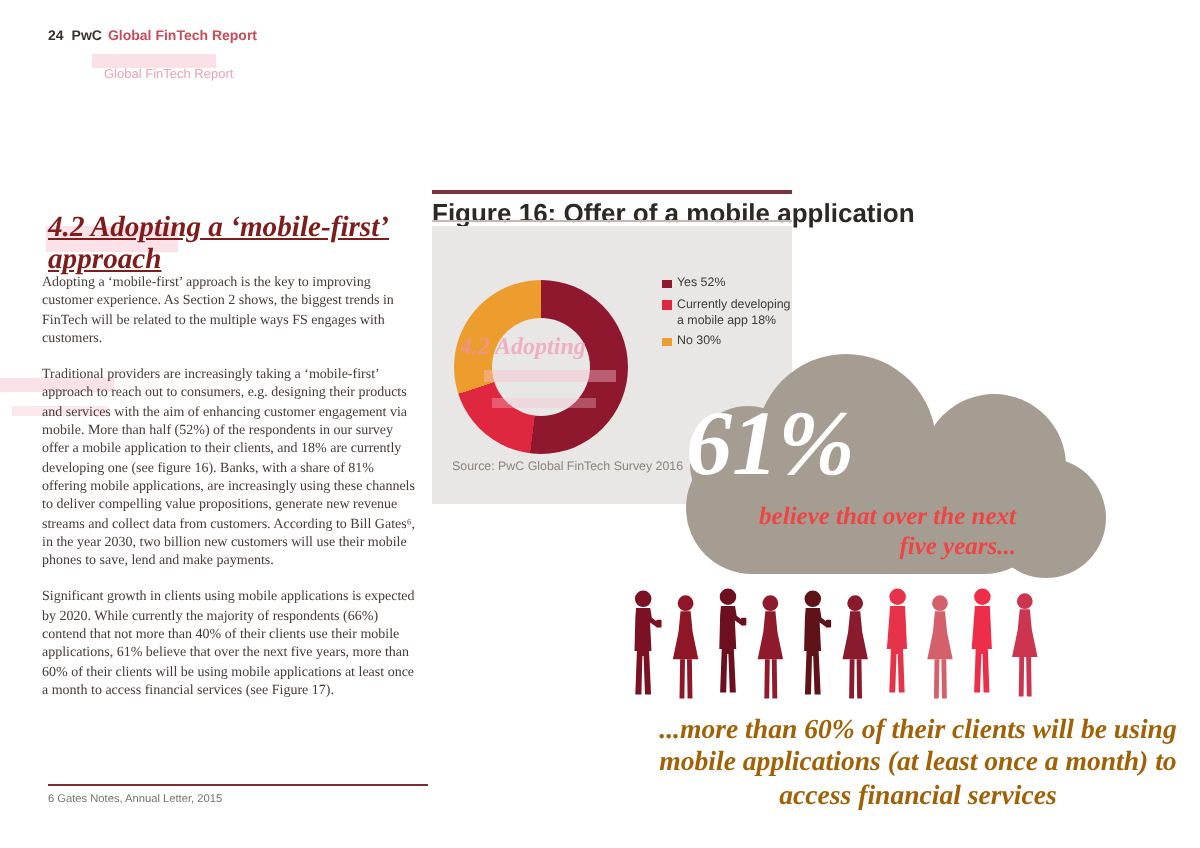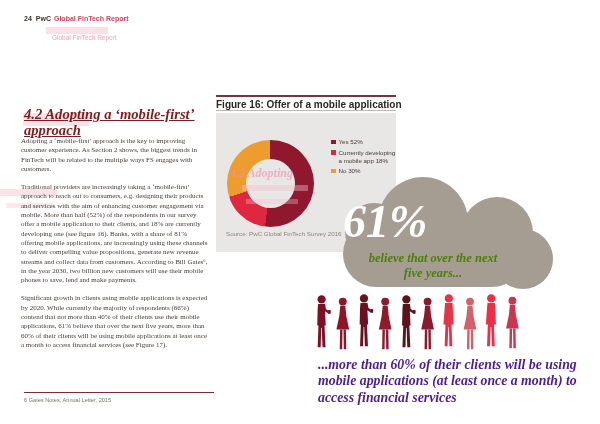--- a/index.html
+++ b/index.html
@@ -21,21 +21,21 @@
   
   .heading{position:absolute;left:24px;top:94px;width:196px;z-index:1;
      font:bold italic 14.6px/1.12 "Liberation Serif",serif;color:#7f1d1d;text-decoration:underline;}
   .paras{position:absolute;left:21px;top:137px;width:189px;z-index:1;}
   .paras p{margin:0 0 9px;font:7px/1.33 "Liberation Serif",serif;color:#453c37;}
   .foot-line{position:absolute;left:24px;top:392px;width:190px;height:1px;background:#7d2a33;}
   .footnote{position:absolute;left:24px;top:397px;font-size:5.6px;color:#7a736c;}
 
   
   .fig-topline{position:absolute;left:216px;top:95px;width:180px;height:2px;background:#7a333c;}
-  .fig-title{position:absolute;left:216px;top:99px;font-size:10px;font-weight:bold;color:#2c2824;}
+  .fig-title{position:absolute;left:216px;top:99px;font-size:13px;font-weight:bold;color:#2c2824;}
   .fig-subline{position:absolute;left:216px;top:110px;width:180px;height:1px;background:#c7b6b2;}
   .fig-box{position:absolute;left:216px;top:113px;width:180px;height:139px;background:#e9e7e5;}
   .fig-q{position:absolute;left:226px;top:120px;width:166px;
      font:bold italic 7.4px/1.2 "Liberation Serif",serif;color:#96303a;}
   .donut{position:absolute;left:227px;top:140px;width:87px;height:87px;border-radius:50%;}
   .donut-hole{position:absolute;left:246px;top:159px;width:49px;height:49px;border-radius:50%;
      background:#e9e7e5;}
   .legend{position:absolute;left:331px;top:138px;width:66px;}
   .legend-item{display:flex;gap:3px;margin-bottom:3px;}
   .swatch{width:4.5px;height:4.5px;flex:0 0 auto;margin-top:1.5px;}
@@ -46,27 +46,27 @@
   .cloud{position:absolute;left:343px;top:177px;width:180px;height:112px;}
   .cloud .blob{position:absolute;background:#a69d92;border-radius:50%;}
   .cloud .c1{left:35px;top:0;width:90px;height:90px;}
   .cloud .c2{left:2px;top:26px;width:58px;height:58px;}
   .cloud .c3{left:118px;top:20px;width:72px;height:72px;}
   .cloud .c4{left:150px;top:52px;width:60px;height:60px;}
   .cloud .base{position:absolute;left:0;top:44px;width:182px;height:66px;background:#a69d92;
      border-radius:33px;}
   .cloud-stat{position:absolute;left:0;top:22px;width:100%;text-align:left;
      font:bold italic 46px/1 "Liberation Serif",serif;color:#ffffff;}
-  .cloud-caption{position:absolute;left:15px;top:74px;width:150px;text-align:center;
-     font:bold italic 12.5px/1.18 "Liberation Serif",serif;color:#4d7c0f;}
+  .cloud-caption{position:absolute;left:15px;top:74px;width:150px;text-align:right;
+     font:bold italic 12.5px/1.18 "Liberation Serif",serif;color:#ef4444;}
 
   
   .people{position:absolute;left:312px;top:293px;width:212px;height:58px;}
   .statement{position:absolute;left:318px;top:357px;width:282px;
-     font:bold italic 13.8px/1.18 "Liberation Serif",serif;color:#4c1d95;}
+     font:bold italic 13.8px/1.18 "Liberation Serif",serif;color:#a16207;text-align:center;}
 </style>
 </head>
 <body>
 
 <div class="page">
 
   <div class="hdr">
     <span class="num">24</span><span class="brand">PwC</span><span class="rpt">Global FinTech Report</span>
   </div>
 

